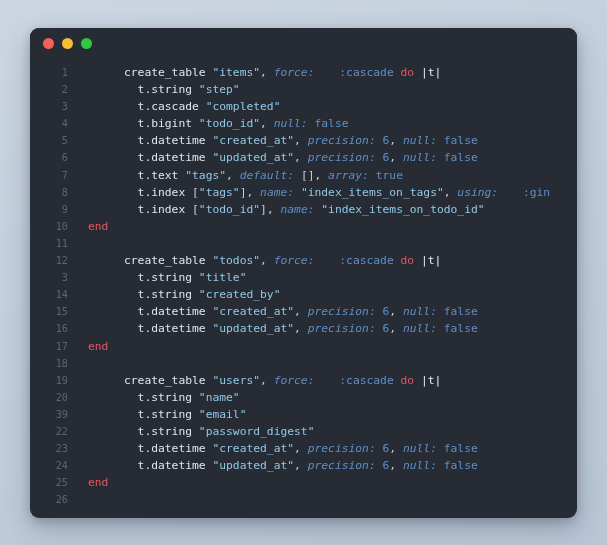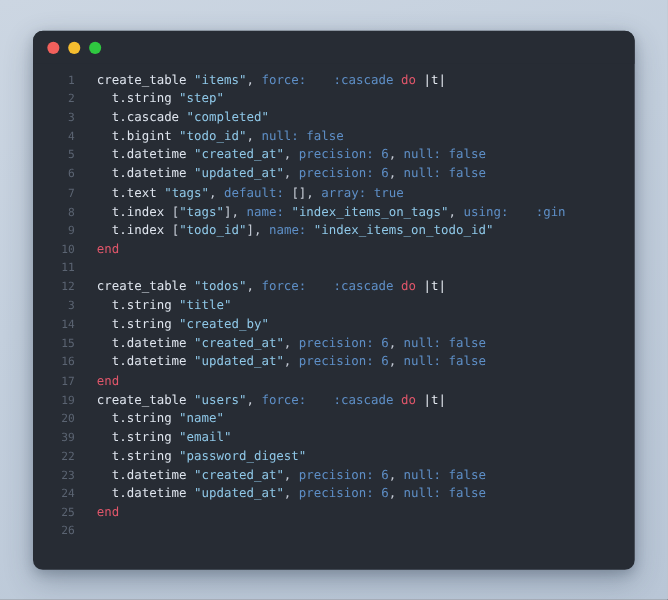--- a/index.html
+++ b/index.html
@@ -82,24 +82,24 @@
   }
 
   .code-text {
     flex: 1 1 auto;
     color: #d8dee8;
     padding-left: 10px;
   }
 
   
   .tok-plain   { color: #d8dee8; }
-  .tok-method  { color: #dfe5ee; }
+  .tok-method  { color: #dfe5ee; margin-left: 36px; }
   .tok-string  { color: #8fc8e8; }
   .tok-symbol  { color: #5e8fc7; margin-left: 18px; }
-  .tok-key     { color: #5e8fc7; }
+  .tok-key     { color: #5e8fc7; font-style: italic; }
   .tok-keyword { color: #e0566a; }
   .tok-number  { color: #5e8fc7; }
   .tok-const   { color: #5e8fc7; margin-top: 41px; }
   .tok-punct   { color: #c6ccd6; }
   .tok-block   { color: #e6ebf2; }
 </style>
 </head>
 <body>
 
 <div id="stage">
@@ -123,20 +123,21 @@
         <div class="code-line"><span class="gutter">8</span><span class="code-text"><span class="tok-method">  t.index</span><span class="tok-plain"> </span><span class="tok-punct">[</span><span class="tok-string">"tags"</span><span class="tok-punct">]</span><span class="tok-punct">, </span><span class="tok-key">name:</span><span class="tok-plain"> </span><span class="tok-string">"index_items_on_tags"</span><span class="tok-punct">, </span><span class="tok-key">using:</span><span class="tok-plain"> </span><span class="tok-symbol">:gin</span></span></div>
         <div class="code-line"><span class="gutter">9</span><span class="code-text"><span class="tok-method">  t.index</span><span class="tok-plain"> </span><span class="tok-punct">[</span><span class="tok-string">"todo_id"</span><span class="tok-punct">]</span><span class="tok-punct">, </span><span class="tok-key">name:</span><span class="tok-plain"> </span><span class="tok-string">"index_items_on_todo_id"</span></span></div>
         <div class="code-line"><span class="gutter">10</span><span class="code-text"><span class="tok-keyword">end</span></span></div>
         <div class="code-line"><span class="gutter">11</span><span class="code-text"></span></div>
         <div class="code-line"><span class="gutter">12</span><span class="code-text"><span class="tok-method">create_table</span><span class="tok-plain"> </span><span class="tok-string">"todos"</span><span class="tok-punct">, </span><span class="tok-key">force:</span><span class="tok-plain"> </span><span class="tok-symbol">:cascade</span><span class="tok-plain"> </span><span class="tok-keyword">do</span><span class="tok-plain"> </span><span class="tok-block">|t|</span></span></div>
         <div class="code-line"><span class="gutter">3</span><span class="code-text"><span class="tok-method">  t.string</span><span class="tok-plain"> </span><span class="tok-string">"title"</span></span></div>
         <div class="code-line"><span class="gutter">14</span><span class="code-text"><span class="tok-method">  t.string</span><span class="tok-plain"> </span><span class="tok-string">"created_by"</span></span></div>
         <div class="code-line"><span class="gutter">15</span><span class="code-text"><span class="tok-method">  t.datetime</span><span class="tok-plain"> </span><span class="tok-string">"created_at"</span><span class="tok-punct">, </span><span class="tok-key">precision:</span><span class="tok-plain"> </span><span class="tok-number">6</span><span class="tok-punct">, </span><span class="tok-key">null:</span><span class="tok-plain"> </span><span class="tok-const">false</span></span></div>
         <div class="code-line"><span class="gutter">16</span><span class="code-text"><span class="tok-method">  t.datetime</span><span class="tok-plain"> </span><span class="tok-string">"updated_at"</span><span class="tok-punct">, </span><span class="tok-key">precision:</span><span class="tok-plain"> </span><span class="tok-number">6</span><span class="tok-punct">, </span><span class="tok-key">null:</span><span class="tok-plain"> </span><span class="tok-const">false</span></span></div>
         <div class="code-line"><span class="gutter">17</span><span class="code-text"><span class="tok-keyword">end</span></span></div>
+        <div class="code-line"><span class="gutter">18</span><span class="code-text"></span></div>
         <div class="code-line"><span class="gutter">19</span><span class="code-text"><span class="tok-method">create_table</span><span class="tok-plain"> </span><span class="tok-string">"users"</span><span class="tok-punct">, </span><span class="tok-key">force:</span><span class="tok-plain"> </span><span class="tok-symbol">:cascade</span><span class="tok-plain"> </span><span class="tok-keyword">do</span><span class="tok-plain"> </span><span class="tok-block">|t|</span></span></div>
         <div class="code-line"><span class="gutter">20</span><span class="code-text"><span class="tok-method">  t.string</span><span class="tok-plain"> </span><span class="tok-string">"name"</span></span></div>
         <div class="code-line"><span class="gutter">39</span><span class="code-text"><span class="tok-method">  t.string</span><span class="tok-plain"> </span><span class="tok-string">"email"</span></span></div>
         <div class="code-line"><span class="gutter">22</span><span class="code-text"><span class="tok-method">  t.string</span><span class="tok-plain"> </span><span class="tok-string">"password_digest"</span></span></div>
         <div class="code-line"><span class="gutter">23</span><span class="code-text"><span class="tok-method">  t.datetime</span><span class="tok-plain"> </span><span class="tok-string">"created_at"</span><span class="tok-punct">, </span><span class="tok-key">precision:</span><span class="tok-plain"> </span><span class="tok-number">6</span><span class="tok-punct">, </span><span class="tok-key">null:</span><span class="tok-plain"> </span><span class="tok-const">false</span></span></div>
         <div class="code-line"><span class="gutter">24</span><span class="code-text"><span class="tok-method">  t.datetime</span><span class="tok-plain"> </span><span class="tok-string">"updated_at"</span><span class="tok-punct">, </span><span class="tok-key">precision:</span><span class="tok-plain"> </span><span class="tok-number">6</span><span class="tok-punct">, </span><span class="tok-key">null:</span><span class="tok-plain"> </span><span class="tok-const">false</span></span></div>
         <div class="code-line"><span class="gutter">25</span><span class="code-text"><span class="tok-keyword">end</span></span></div>
         <div class="code-line"><span class="gutter">26</span><span class="code-text"></span></div>
       </div>
 

